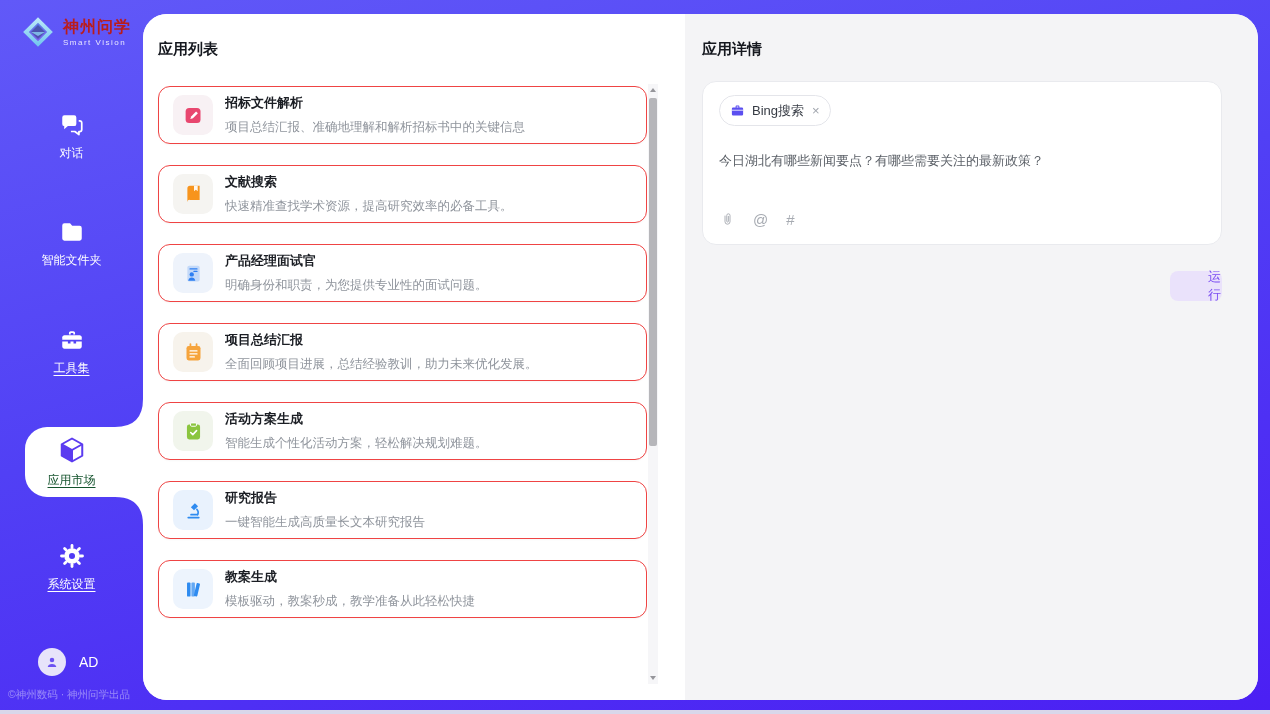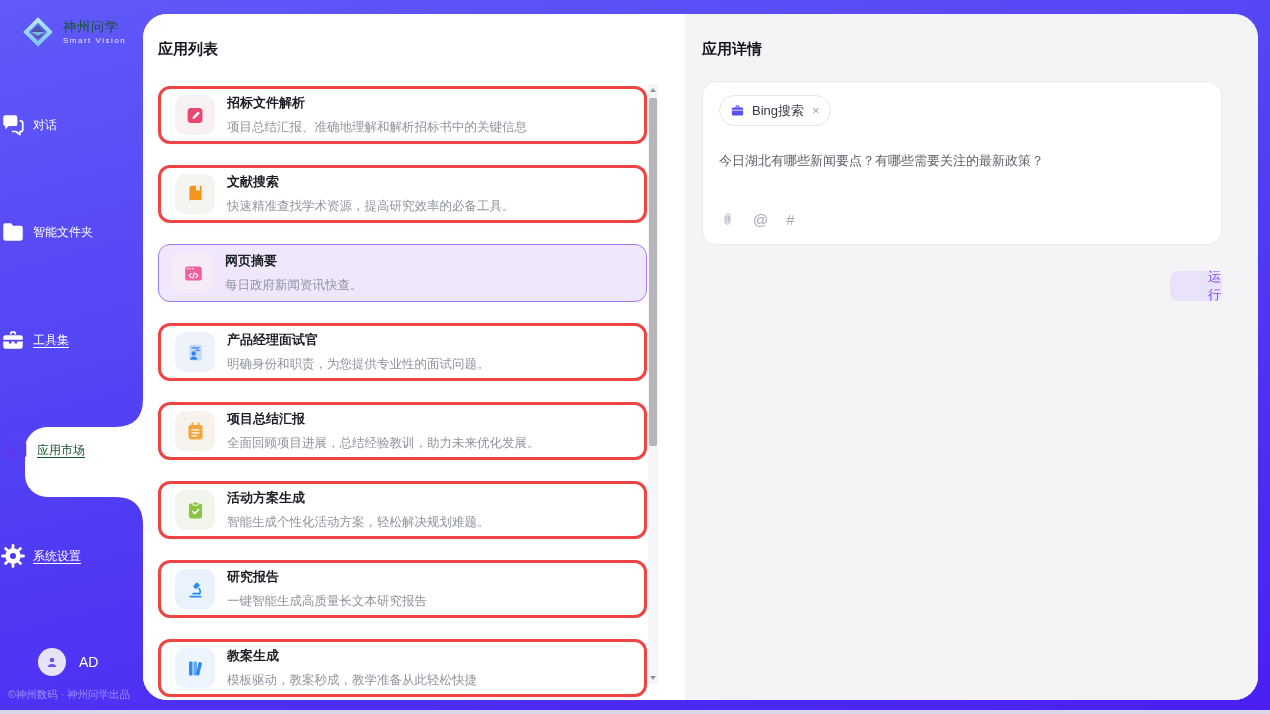--- a/index.html
+++ b/index.html
@@ -8,38 +8,38 @@
     position:relative;
     font-family:"Liberation Sans","DejaVu Sans",sans-serif;
     background:linear-gradient(165deg,#6159f8 0%,#5140f5 45%,#4b1ff3 100%);
   }
   
   .bottom-strip{position:absolute;left:0;bottom:0;width:100%;height:4px;background:#d9d7ea;}
 
   
   .sidebar{position:absolute;left:0;top:0;width:143px;height:714px;z-index:3;}
   .brand{position:absolute;left:20px;top:14px;display:flex;align-items:center;gap:7px;}
-  .brand-text .cn{color:#14532d;font-weight:normal;font-size:13px;letter-spacing:1px;line-height:1.2;}
+  .brand-text .cn{color:#b91c1c;font-weight:bold;font-size:16px;letter-spacing:1px;line-height:1.2;}
   .brand-text .en{color:#e8e6ff;font-size:8px;letter-spacing:1.5px;margin-top:2px;}
-  .nav-item{position:absolute;left:0;width:143px;display:flex;flex-direction:row;align-items:center;gap:7px;color:#fff;font-size:12px;cursor:pointer;z-index:3;}
+  .nav-item{position:absolute;left:0;width:143px;display:flex;flex-direction:column;align-items:center;gap:7px;color:#fff;font-size:12px;cursor:pointer;z-index:3;}
   .n0{top:112px}.n1{top:219px}.n2{top:327px}.n3{top:435px}.n4{top:543px}
   .nav-label.u{text-decoration:underline;text-underline-offset:3px;}
   .nav-item.active{color:#14532d;}
   .active-blob{position:absolute;left:25px;top:399px;z-index:2;}
   .user-row{position:absolute;left:38px;top:648px;display:flex;align-items:center;gap:13px;z-index:3;}
   .avatar{width:28px;height:28px;border-radius:50%;background:#e7e3fa;display:flex;align-items:center;justify-content:center;cursor:pointer;}
   .user-name{color:#fff;font-size:14px;}
   .side-footer{position:absolute;left:8px;bottom:12px;width:140px;color:rgba(255,255,255,.42);font-size:10.5px;white-space:nowrap;z-index:3;}
 
   
   .main-panel{position:absolute;left:143px;top:14px;width:1115px;height:686px;background:#fff;border-radius:24px;overflow:hidden;z-index:1;}
   .list-section{position:absolute;left:0;top:0;width:542px;height:686px;background:#fff;}
   .section-title{position:absolute;left:15px;top:26px;font-size:15px;font-weight:bold;color:#15181f;}
   .cards{position:absolute;left:15px;top:72px;width:489px;}
-  .app-card{width:489px;height:58px;margin-bottom:21px;border:3px solid #ef4444;border-radius:12px;background:#fff;display:flex;align-items:center;padding-left:14px;cursor:pointer;box-shadow:0 1px 2px rgba(20,20,40,.03);}
+  .app-card{width:489px;height:58px;margin-bottom:21px;border:1px solid #ef4444;border-radius:12px;background:#fff;display:flex;align-items:center;padding-left:14px;cursor:pointer;box-shadow:0 1px 2px rgba(20,20,40,.03);}
   .app-card.selected{background:#f0e7fd;border:1px solid #a07bf8;}
   .tile{width:40px;height:40px;border-radius:10px;display:flex;align-items:center;justify-content:center;flex:none;}
   .card-txt{margin-left:12px;overflow:hidden;white-space:nowrap;}
   .card-title{font-size:13px;font-weight:bold;color:#1b1e24;}
   .card-desc{font-size:12.5px;color:#8f949c;margin-top:7px;}
   
   .t1{background:#f8f1f4}.t2{background:#f5f4f1}.t3{background:#f5ecf8}.t4{background:#eef3fb}
   .t5{background:#f7f3ec}.t6{background:#f1f5ec}.t7{background:#e9f2fd}.t8{background:#edf4fd}
 
   
@@ -92,35 +92,20 @@
               <path d="M5 5A3 3 0 0 1 8 2h11v16.2H8a2.6 2.6 0 0 0-3 2.3z" fill="#f7941d"></path>
               <path d="M12.6 2v6.2l2.1-1.5 2.1 1.5V2z" fill="#fff" opacity=".92"></path>
             </svg>
         </div>
         <div class="card-txt">
           <div class="card-title">文献搜索</div>
           <div class="card-desc">快速精准查找学术资源，提高研究效率的必备工具。</div>
         </div>
       </div>
 
-      <div class="app-card selected">
-        <div class="tile t3">
-          <svg viewBox="0 0 24 24" width="21" height="21">
-              <rect x="2.5" y="4" width="19" height="16" rx="3" fill="#f0609e"></rect>
-              <circle cx="5.6" cy="6.6" r=".9" fill="#fff"></circle>
-              <circle cx="8.4" cy="6.6" r=".9" fill="#fff"></circle>
-              <circle cx="11.2" cy="6.6" r=".9" fill="#fff"></circle>
-              <path d="M9.3 12.1 7 14.4l2.3 2.3M14.7 12.1l2.3 2.3-2.3 2.3M13 11.4l-1.8 6" stroke="#fff" stroke-width="1.4" fill="none" stroke-linecap="round" stroke-linejoin="round"></path>
-            </svg>
-        </div>
-        <div class="card-txt">
-          <div class="card-title">网页摘要</div>
-          <div class="card-desc">每日政府新闻资讯快查。</div>
-        </div>
-      </div>
 
       <div class="app-card">
         <div class="tile t4">
           <svg viewBox="0 0 24 24" width="21" height="21">
               <rect x="5" y="3" width="14" height="18" rx="2" fill="#2e7ff2" opacity=".22"></rect>
               <path d="M8 6.8h8M12.5 9.6H16" stroke="#2e7ff2" stroke-width="1.4" stroke-linecap="round"></path>
               <circle cx="10" cy="13" r="2.5" fill="#2e7ff2"></circle>
               <path d="M5.9 20.4c.4-2.3 2.1-3.7 4.1-3.7s3.7 1.4 4.1 3.7z" fill="#2e7ff2"></path>
             </svg>
         </div>

